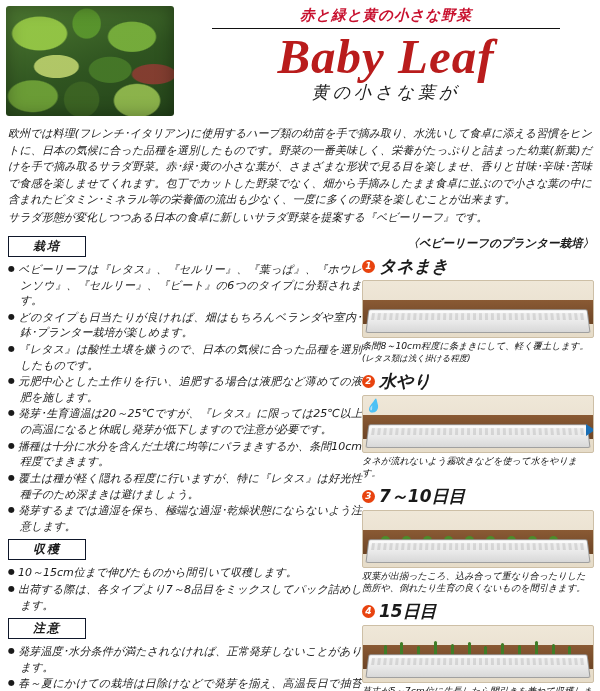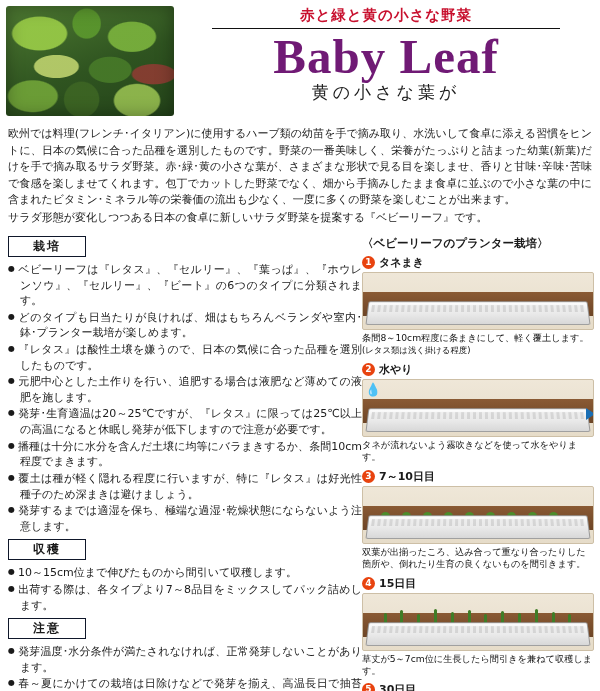--- a/index.html
+++ b/index.html
@@ -4,21 +4,21 @@
 <style>
   html,body{margin:0;padding:0;}
   body{
     width:600px;height:691px;
     background:#ffffff;
     font-family:"DejaVu Sans", sans-serif;
     color:#1a1a1a;
     overflow:hidden;
     position:relative;
   }
-  .page{position:relative;width:600px;height:691px;}
+  .page{position:relative;width:600px;height:691px;font-style:italic;}
 
   
   .header{position:relative;height:120px;}
   .photo{
     position:absolute;left:6px;top:6px;width:168px;height:110px;
     border-radius:3px;
     background:
       radial-gradient(ellipse at 20% 25%, rgba(150,200,70,.95) 0 14%, rgba(0,0,0,0) 15%),
       radial-gradient(ellipse at 48% 16%, rgba(90,150,45,.95) 0 11%, rgba(0,0,0,0) 12%),
       radial-gradient(ellipse at 75% 28%, rgba(120,175,60,.95) 0 13%, rgba(0,0,0,0) 14%),
@@ -33,21 +33,21 @@
   }
   .title-block{position:absolute;left:178px;top:0;width:416px;text-align:center;}
   .sub-red{
     color:#c8102e;font-weight:bold;font-size:14.5px;letter-spacing:1px;
     margin-top:6px;
   }
   .rule{height:1px;background:#111;margin:3px 34px 0 34px;}
   .main-title{
     font-family:"Liberation Serif", serif;
     font-size:49px;font-weight:bold;letter-spacing:1px;line-height:1.06;
-    margin-top:2px;color:#701a75;
+    margin-top:2px;color:#b91c1c;
   }
   .kana{font-size:17px;letter-spacing:4px;margin-top:-2px;}
 
   
   .intro{
     margin:6px 8px 0 8px;font-size:11px;line-height:1.5;text-align:justify;
   }
   .intro p{margin:0 0 1px 0;}
 
   
@@ -62,29 +62,29 @@
   }
   ul.items{list-style:none;margin:0;padding:0;}
   ul.items li{
     font-size:11px;line-height:1.42;margin-bottom:1px;
     padding-left:12px;text-indent:-12px;text-align:justify;
   }
   ul.items li::before{content:"●";font-size:8px;margin-right:3px;vertical-align:2px;}
 
   
   .panel-title{
-    text-align:left;font-size:11.5px;font-weight:bold;margin:4px 0 4px 0;
+    text-align:right;font-size:11.5px;font-weight:bold;margin:4px 0 4px 0;
   }
   .step{position:relative;margin-bottom:5px;}
   .step-head{display:flex;align-items:center;gap:4px;margin-bottom:2px;}
   .num{
     width:13px;height:13px;border-radius:50%;background:#e8430f;color:#fff;
     font-size:9px;line-height:13px;text-align:center;font-weight:bold;flex:0 0 auto;
   }
-  .step-label{font-size:11px;font-weight:bold;}
+  .step-label{font-size:17px;font-weight:bold;}
   .planter{
     position:relative;height:56px;border-radius:2px;overflow:hidden;
     background:linear-gradient(#efe7d8,#e6dcc9);
     border:1px solid #cdbfa6;
   }
   .soil{
     position:absolute;left:0;right:0;bottom:13px;height:24px;
     background:linear-gradient(#8a5a34,#6d4526);
   }
   .box{

